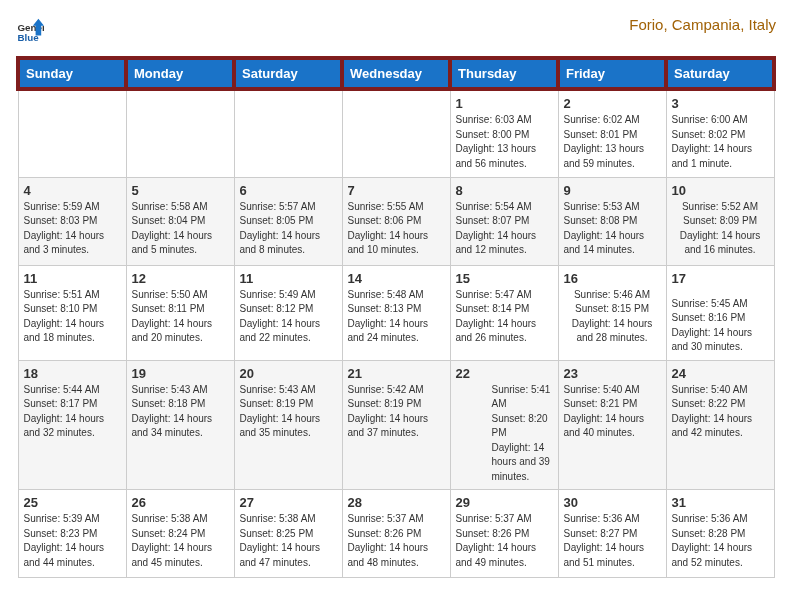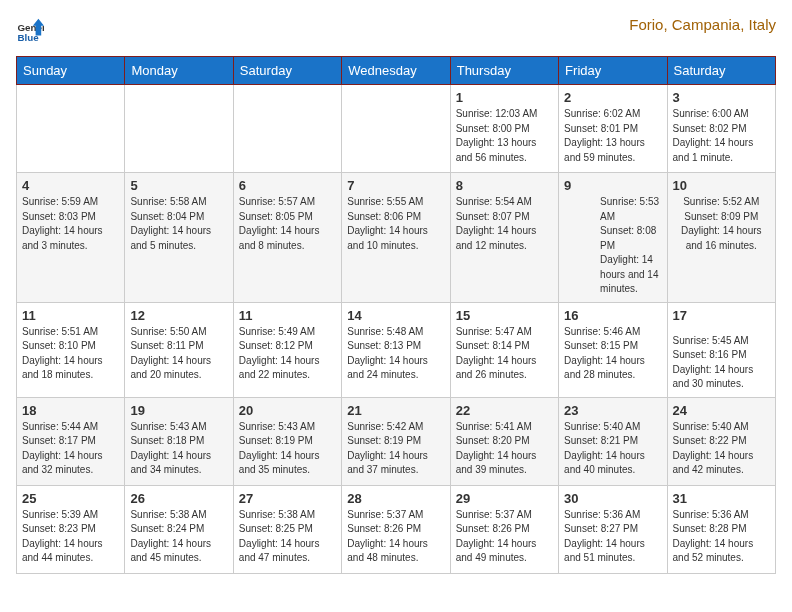--- a/index.html
+++ b/index.html
@@ -41,22 +41,22 @@
       width: 100%;
       border-collapse: collapse;
       table-layout: fixed;
     }
     thead tr th {
       background-color: #1a73c8;
       color: #fff;
       text-align: left;
       padding: 6px 6px;
       font-size: 13px;
-      font-weight: normal;
-      border: 1px solid #7f1d1d;
+      font-weight: bold;
+      border: 4px solid #7f1d1d;
     }
     tbody tr td {
       border: 1px solid #ccc;
       vertical-align: top;
       padding: 5px 5px;
       height: 88px;
       background: #fff;
       font-size: 10.5px;
       color: #333;
     }
@@ -107,21 +107,21 @@
       </tr>
   </thead>
   <tbody id="calendar-body">
       <tr>
         <td class="empty-cell"></td>
         <td class="empty-cell"></td>
         <td class="empty-cell"></td>
         <td class="empty-cell"></td>
         <td>
           <span class="day-number">1</span>
-          <div class="day-info" style="white-space: pre-line;">Sunrise: 12:03 AM
+          <div class="day-info" style="white-space: pre-line;">Sunrise: 6:03 AM
 Sunset: 8:00 PM
 Daylight: 13 hours and 56 minutes.</div>
         </td>
         <td>
           <span class="day-number">2</span>
           <div class="day-info" style="white-space: pre-line;">Sunrise: 6:02 AM
 Sunset: 8:01 PM
 Daylight: 13 hours and 59 minutes.</div>
         </td>
         <td>
@@ -157,21 +157,21 @@
 Daylight: 14 hours and 10 minutes.</div>
         </td>
         <td>
           <span class="day-number">8</span>
           <div class="day-info" style="white-space: pre-line;">Sunrise: 5:54 AM
 Sunset: 8:07 PM
 Daylight: 14 hours and 12 minutes.</div>
         </td>
         <td>
           <span class="day-number">9</span>
-          <div class="day-info" style="white-space: pre-line; margin-left: 36px;">Sunrise: 5:53 AM
+          <div class="day-info" style="white-space: pre-line;">Sunrise: 5:53 AM
 Sunset: 8:08 PM
 Daylight: 14 hours and 14 minutes.</div>
         </td>
         <td>
           <span class="day-number">10</span>
           <div class="day-info" style="white-space: pre-line; text-align: center;">Sunrise: 5:52 AM
 Sunset: 8:09 PM
 Daylight: 14 hours and 16 minutes.</div>
         </td>
       </tr>
@@ -201,21 +201,21 @@
 Daylight: 14 hours and 24 minutes.</div>
         </td>
         <td>
           <span class="day-number">15</span>
           <div class="day-info" style="white-space: pre-line;">Sunrise: 5:47 AM
 Sunset: 8:14 PM
 Daylight: 14 hours and 26 minutes.</div>
         </td>
         <td>
           <span class="day-number">16</span>
-          <div class="day-info" style="white-space: pre-line;">Sunrise: 5:46 AM
+          <div class="day-info" style="white-space: pre-line; text-align: center;">Sunrise: 5:46 AM
 Sunset: 8:15 PM
 Daylight: 14 hours and 28 minutes.</div>
         </td>
         <td>
           <span class="day-number">17</span>
           <div class="day-info" style="white-space: pre-line; margin-top: 11px;">Sunrise: 5:45 AM
 Sunset: 8:16 PM
 Daylight: 14 hours and 30 minutes.</div>
         </td>
       </tr>
@@ -239,21 +239,21 @@
 Daylight: 14 hours and 35 minutes.</div>
         </td>
         <td>
           <span class="day-number">21</span>
           <div class="day-info" style="white-space: pre-line;">Sunrise: 5:42 AM
 Sunset: 8:19 PM
 Daylight: 14 hours and 37 minutes.</div>
         </td>
         <td>
           <span class="day-number">22</span>
-          <div class="day-info" style="white-space: pre-line;">Sunrise: 5:41 AM
+          <div class="day-info" style="white-space: pre-line; margin-left: 36px;">Sunrise: 5:41 AM
 Sunset: 8:20 PM
 Daylight: 14 hours and 39 minutes.</div>
         </td>
         <td>
           <span class="day-number">23</span>
           <div class="day-info" style="white-space: pre-line;">Sunrise: 5:40 AM
 Sunset: 8:21 PM
 Daylight: 14 hours and 40 minutes.</div>
         </td>
         <td>

